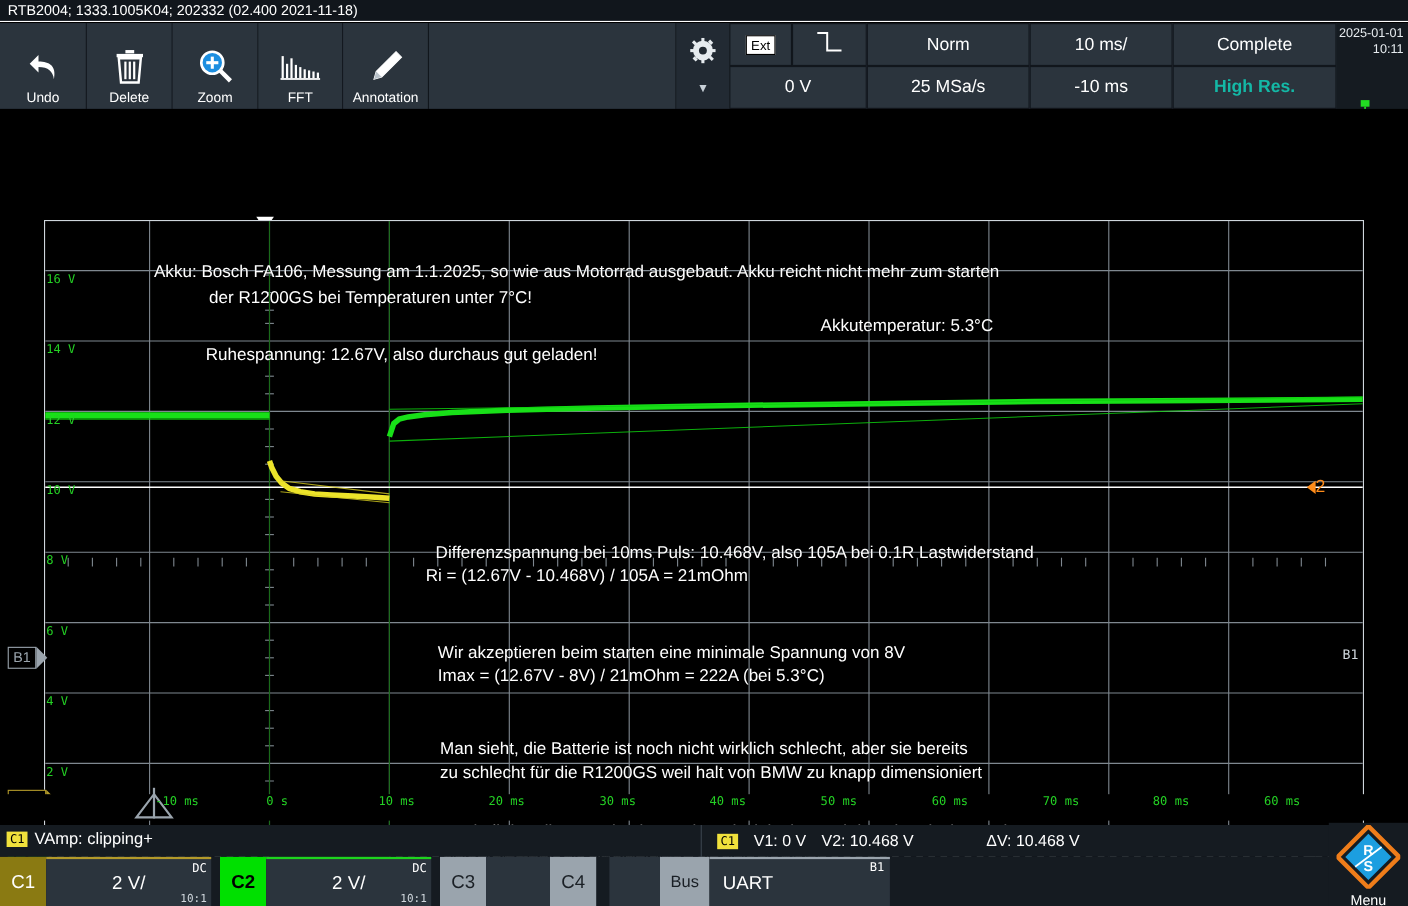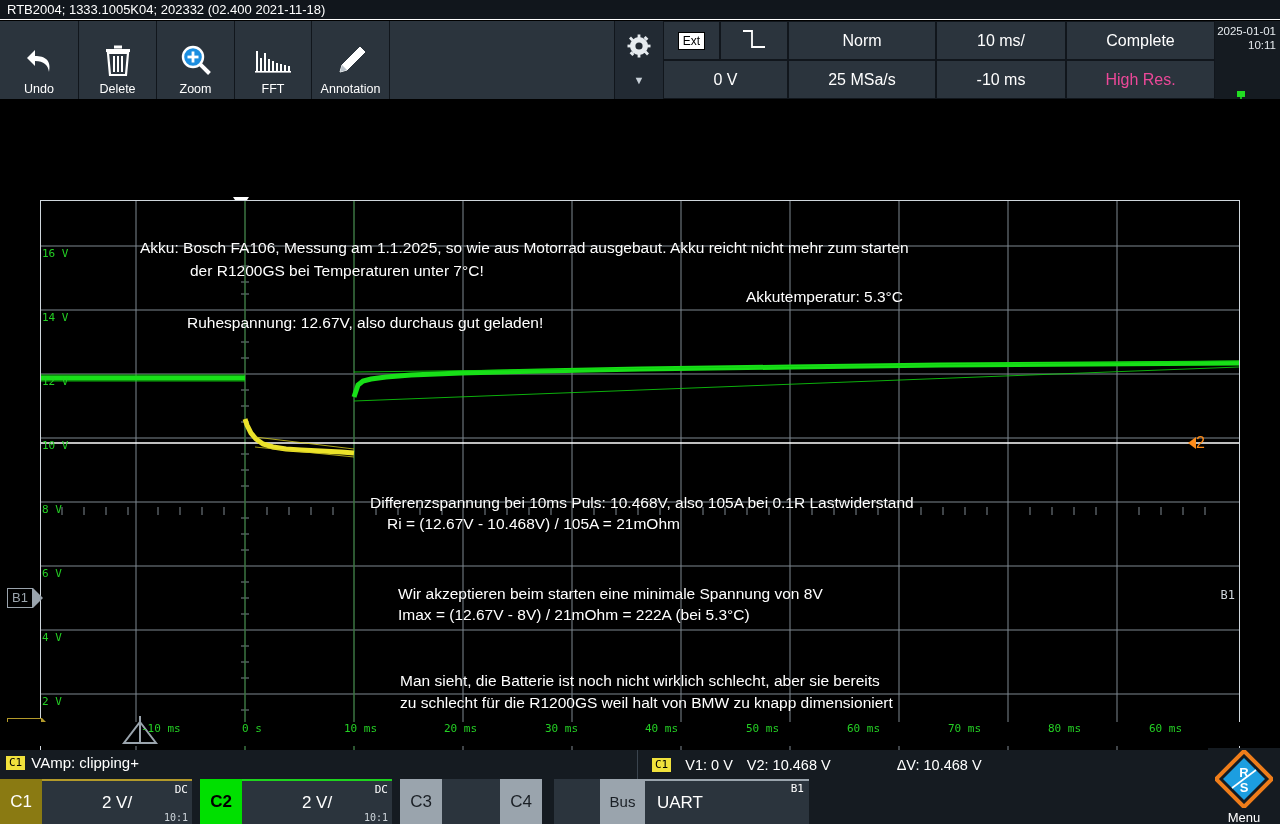--- a/index.html
+++ b/index.html
@@ -50,21 +50,21 @@
   }
   .gearbox .caret { color:#c8d0d8; font-size:11px; margin-top:12px; }
 
   
   .rgrid { position:absolute; left:663px; top:0; width:552px; height:78px; }
   .rcell {
     position:absolute; background:#2b343d; color:#fff;
     display:flex; align-items:center; justify-content:center;
     font-size:16px; border:1px solid #11161c;
   }
-  .rcell.dim { color:#ec4899; }
+  .rcell.dim { color:#14b8a6;font-weight:bold; }
   .r-ext   { left:0;   top:0;  width:57px;  height:39px; }
   .r-slope { left:57px; top:0; width:68px;  height:39px; }
   .r-norm  { left:125px; top:0; width:148px; height:39px; }
   .r-tdiv  { left:273px; top:0; width:130px; height:39px; }
   .r-cmpl  { left:403px; top:0; width:149px; height:39px; }
   .r-lvl   { left:0;   top:39px; width:125px; height:39px; }
   .r-rate  { left:125px; top:39px; width:148px; height:39px; }
   .r-off   { left:273px; top:39px; width:130px; height:39px; }
   .r-hres  { left:403px; top:39px; width:149px; height:39px; }
   .ext-badge {
@@ -499,21 +499,21 @@
       <div class="ylab" style="top:431px;">4 V</div>
       <div class="ylab" style="top:495px;">2 V</div>
       <div class="ylab" style="top:559px;">0 V</div>
       <div class="ylab" style="top:623px;">-2 V</div>
     </div>
 
     <div class="ann" style="left:140px; top:137px;">Akku: Bosch FA106, Messung am 1.1.2025, so wie aus Motorrad ausgebaut. Akku reicht nicht mehr zum starten</div>
     <div class="ann" style="left:190px; top:160px;">der R1200GS bei Temperaturen unter 7°C!</div>
     <div class="ann" style="left:746px; top:186px;">Akkutemperatur: 5.3°C</div>
     <div class="ann" style="left:187px; top:212px;">Ruhespannung: 12.67V, also durchaus gut geladen!</div>
-    <div class="ann" style="left:370px; top:392px;">Differenzspannung bei 10ms Puls: 10.468V, also 105A bei 0.1R Lastwiderstand</div>
+    <div class="ann" style="left:396px; top:392px;">Differenzspannung bei 10ms Puls: 10.468V, also 105A bei 0.1R Lastwiderstand</div>
     <div class="ann" style="left:387px; top:413px;">Ri = (12.67V - 10.468V) / 105A = 21mOhm</div>
     <div class="ann" style="left:398px; top:483px;">Wir akzeptieren beim starten eine minimale Spannung von 8V</div>
     <div class="ann" style="left:398px; top:504px;">Imax = (12.67V - 8V) / 21mOhm = 222A (bei 5.3°C)</div>
     <div class="ann" style="left:400px; top:570px;">Man sieht, die Batterie ist noch nicht wirklich schlecht, aber sie bereits</div>
     <div class="ann" style="left:400px; top:592px;">zu schlecht für die R1200GS weil halt von BMW zu knapp dimensioniert</div>
     <div class="ann" style="left:403px; top:646px;">Deshalb hat die Batterie einen Winter funktioniert und dann bereits im zweiten</div>
     <div class="ann" style="left:403px; top:668px;">Winter versagt. Im Sommer wäre sie noch nutzbar</div>
 
     <div class="tag tag-b1">
       <span class="body">B1</span>

